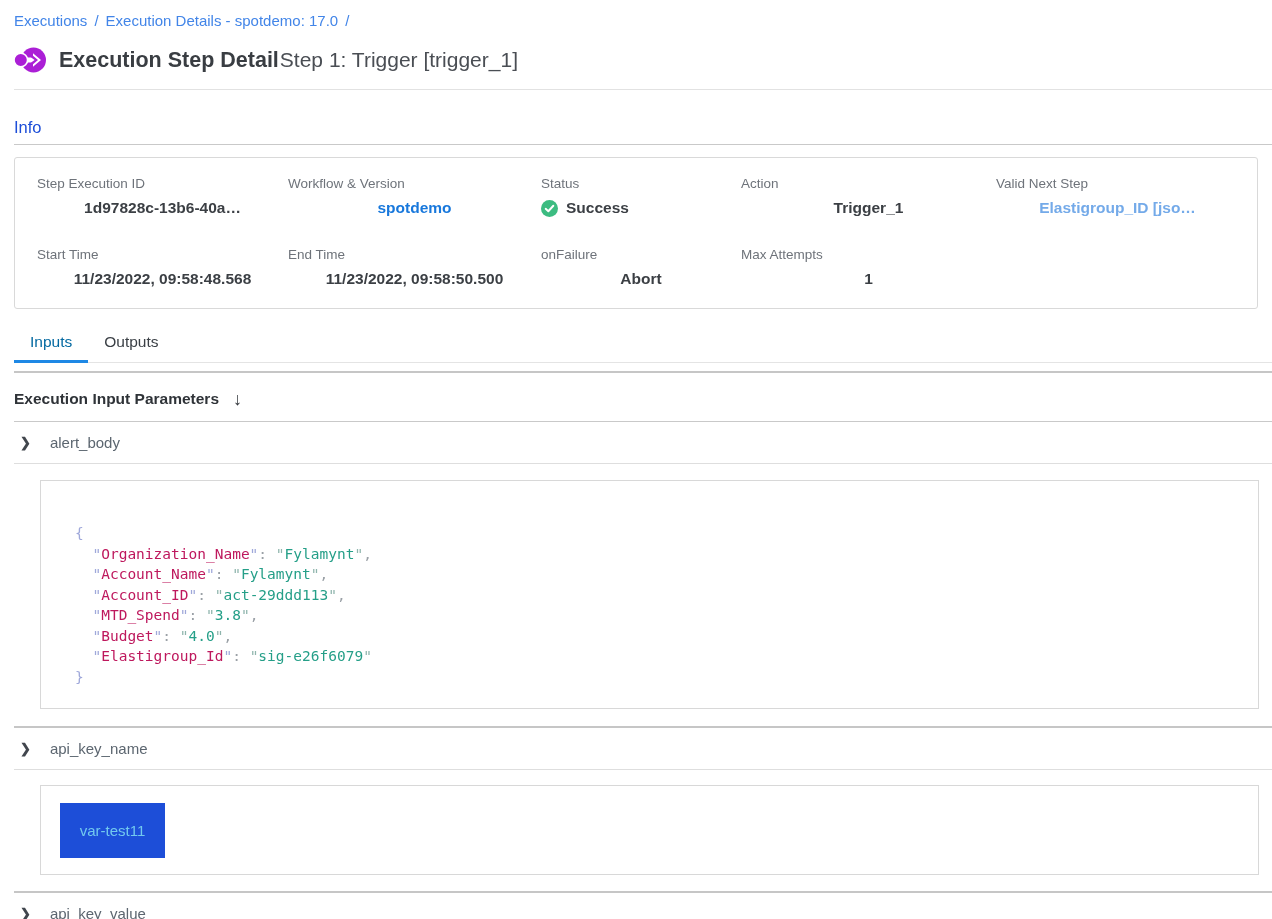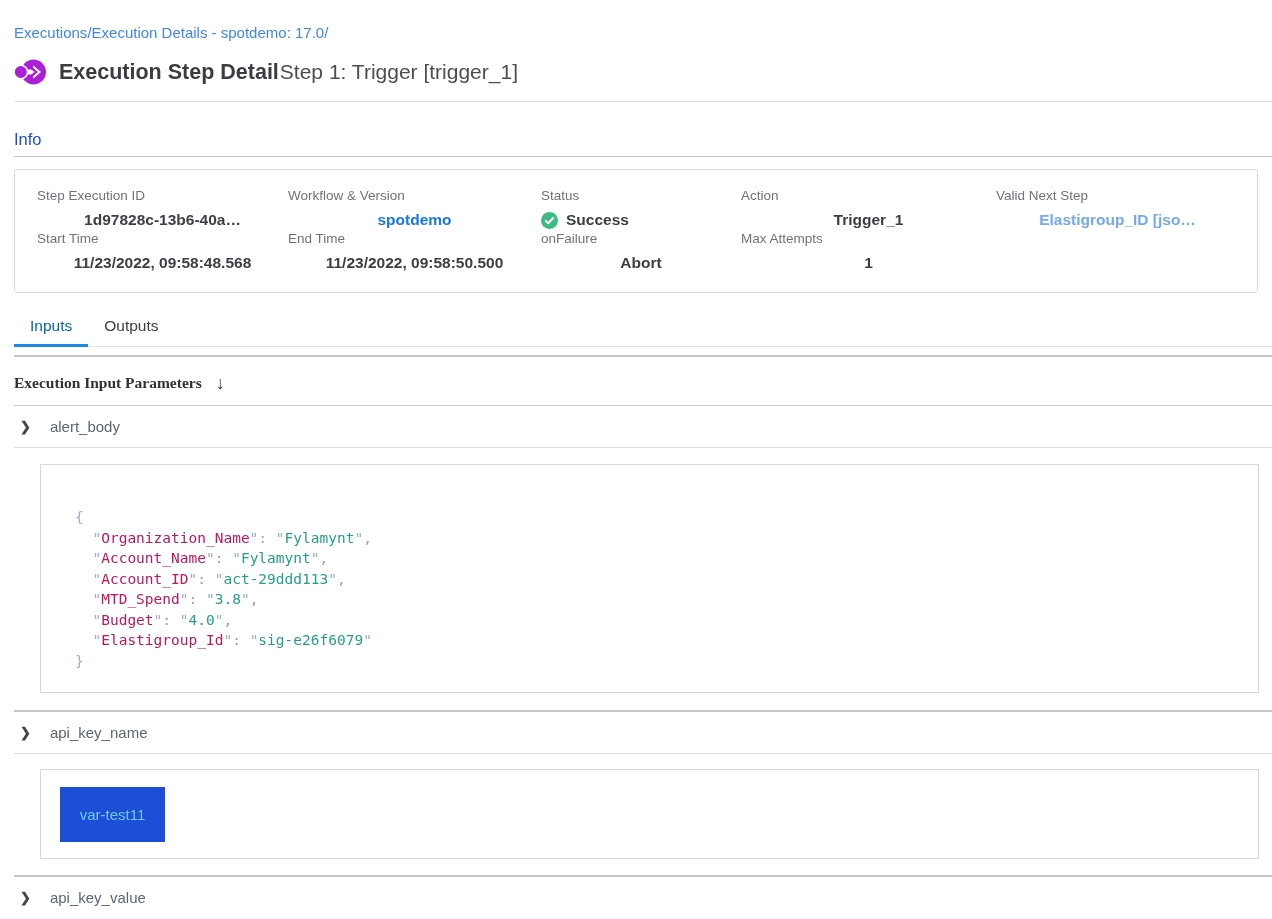--- a/index.html
+++ b/index.html
@@ -1,57 +1,57 @@
 <!DOCTYPE html>
 <html><head>
 <meta charset="utf-8">
 <style>
   * { margin:0; padding:0; box-sizing:border-box; }
   html,body { width:1272px; height:919px; overflow:hidden; background:#fff;
     font-family:"Liberation Sans", sans-serif; color:#3b3f44; }
   .page { padding-top:12px; }
 
   
-  .breadcrumb { margin:12px 14px; font-size:15px; color:#4285e8; display:flex; align-items:flex-start; }
+  .breadcrumb { margin:0 14px; font-size:15px; color:#4285e8; display:flex; gap:7px; align-items:flex-start; }
   .breadcrumb .crumb { cursor:pointer; }
   .breadcrumb .sep { color:#4285e8; }
 
   
   .header-row { display:flex; align-items:center; gap:13px; margin:15px 14px 0; }
   .logo { width:32px; height:32px; flex:0 0 auto; }
   .title-wrap { display:flex; align-items:flex-start; gap:1px; }
   .page-title { font-size:21.5px; font-weight:700; color:#393d42; }
   .page-subtitle { font-size:21px; font-weight:400; color:#4a4e54; }
 
   .hr-light  { border:none; border-top:1px solid #e2e2e2; margin-left:14px; }
   .hr-medium { border:none; border-top:1px solid #c9c9c9; margin-left:14px; }
   .hr-heavy  { border:none; border-top:2px solid #c6c6c6; margin-left:14px; }
   .hr-faint  { border:none; border-top:1px solid #dedede; margin-left:14px; }
 
   
   .info-heading { margin:28px 14px 7px; font-size:16.5px; color:#1d4ed8; }
   .info-card { margin:12px 14px 0; border:1px solid #d9d9d9; border-radius:3px;
     display:grid; grid-template-columns:251px 253px 200px 255px 1fr;
-    row-gap:2px; padding:18px 18px 20px 22px; }
+    row-gap:30px; padding:18px 18px 20px 22px; }
   .field .label { font-size:13.5px; color:#6e737a; margin-bottom:8px; }
   .field .value { font-size:15.5px; font-weight:600; color:#3b3f44;text-align:center; }
   .field .value.link-strong { color:#1878dc; cursor:pointer; }
   .field .value.link-light  { color:#74aae9; cursor:pointer; font-weight:600; }
   .status-value { display:flex; align-items:center; gap:8px; }
   .check-icon { width:17px; height:17px; flex:0 0 auto; }
 
   
   .tabs { display:flex; margin:22px 0 0 14px; border-bottom:1px solid #e4e4e4; }
   .tab { padding:2px 16px 9px; font-size:15.5px; color:#3b4046; cursor:pointer;
     border-bottom:3px solid transparent; margin-bottom:-1px; }
   .tab.active { color:#0369a1; border-bottom-color:#1e88e5; }
   .tabs-spacer { height:8px; }
 
   
-  .params-row { display:flex; align-items:center; gap:14px; margin:17px 14px 0;font-family:Liberation Serif, serif; }
+  .params-row { display:flex; align-items:center; gap:14px; margin:17px 14px 0; }
   .params-title { font-size:15.5px; font-weight:700; color:#2f3338; }
   .arrow-down { font-size:18px; color:#33373c; font-weight:700; cursor:pointer; line-height:1; }
   .params-divider { margin-top:13px; }
 
   
   .section-row { display:flex; align-items:center; gap:19px; padding:12px 0 12px 20px; cursor:pointer; }
   .chevron { font-size:13px; font-weight:700; color:#41464d; line-height:1; }
   .section-label { font-size:15px; color:#5c6670; }
 
   

